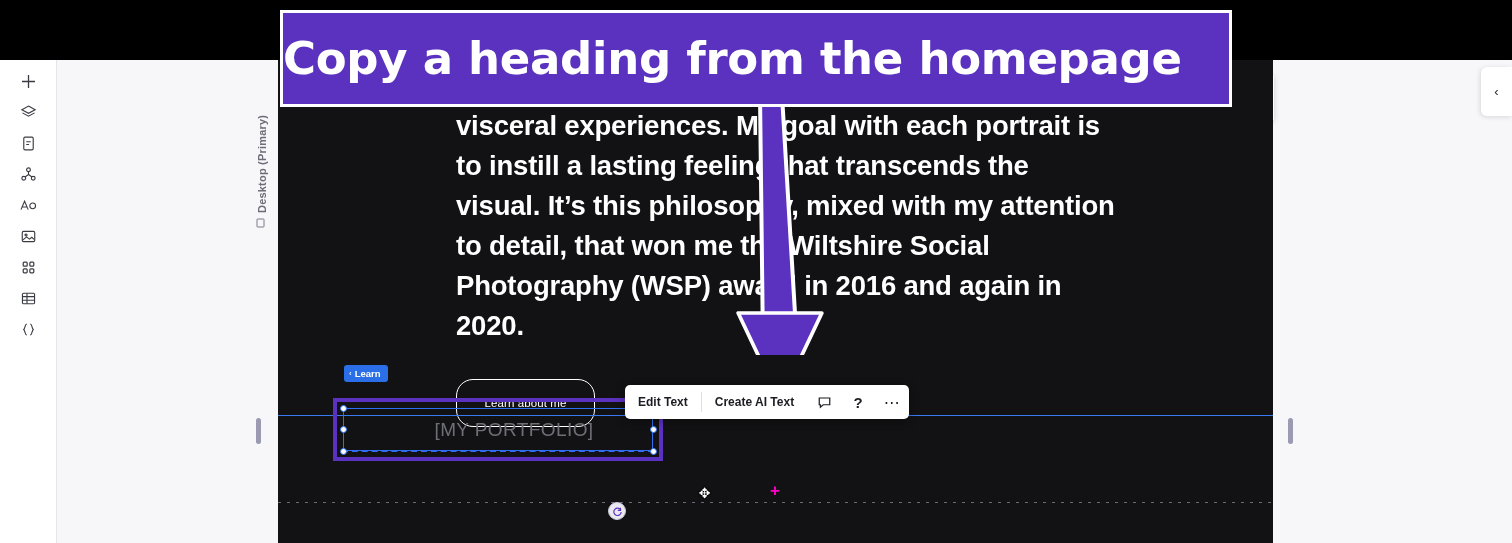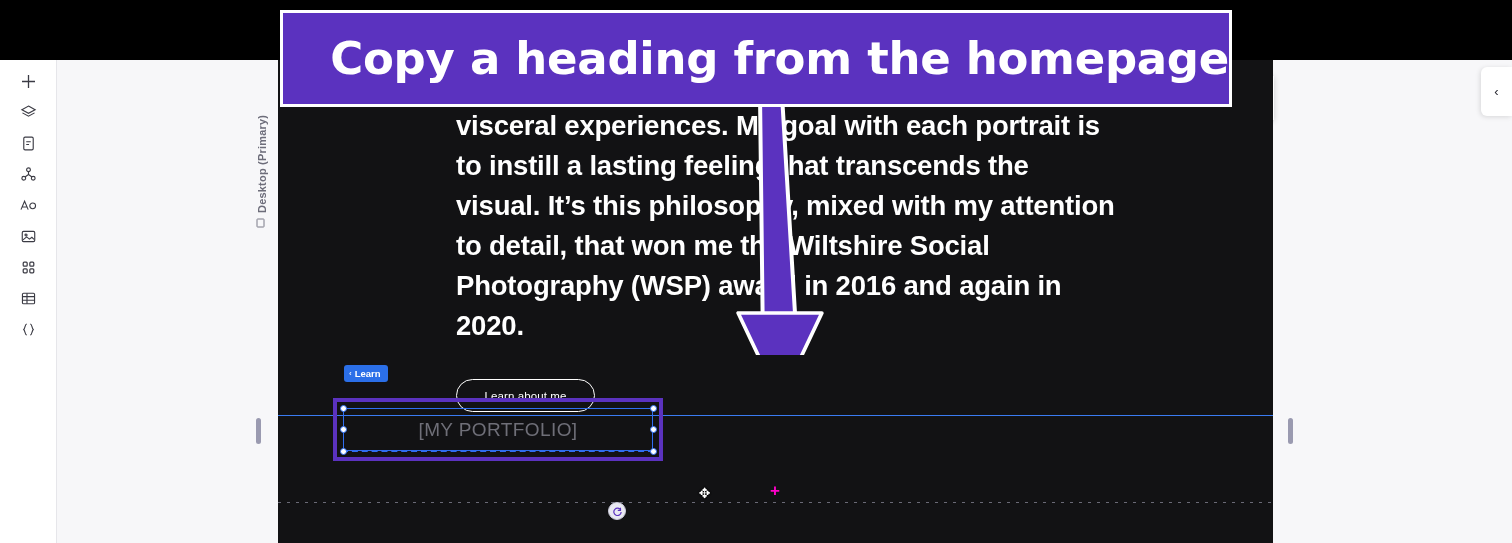--- a/index.html
+++ b/index.html
@@ -50,21 +50,21 @@
 
   
   .hero-copy {
     position: absolute; left: 178px; top: 46px; width: 660px;
     color: #ffffff; font-size: 27.5px; line-height: 40px;
     font-weight: 600; letter-spacing: -.2px;
   }
 
   .learn-btn {
     position: absolute; left: 178px; top: 319px;
-    width: 139px; height: 33px; border: 1.4px solid #ffffff; border-radius: 17px;
+    width: 139px; height: 48px; border: 1.4px solid #ffffff; border-radius: 17px;
     color: #fff; font-size: 11.5px; display: flex; align-items: center; justify-content: center;
     background: transparent; cursor: pointer; letter-spacing: .1px;
   }
 
   .section-divider {
     position: absolute; left: 0; top: 355px; width: 995px; height: 0;
     border-top: 1.6px solid #3a7bf2;
   }
 
   
@@ -108,21 +108,21 @@
     position: absolute; width: 7px; height: 7px; border-radius: 50%;
     background: #ffffff; border: 1.2px solid #2f6ef0;
   }
   .rotate-hdl {
     position: absolute; left: 608px; top: 502px; width: 18px; height: 18px;
     border-radius: 50%; background: #e9e9f2; border: 1px solid #c9c9d8;
     display: flex; align-items: center; justify-content: center;
     color: #5b32bf; font-size: 11px; cursor: grab;
   }
   .sel-text {
-    position: absolute; left: 343px; top: 408px; width: 310px; height: 43px;
+    position: absolute; left: 359px; top: 408px; width: 310px; height: 43px;
     display: flex; align-items: center; justify-content: center;
     color: #6f6f78; font-size: 19px; letter-spacing: .4px; font-weight: 400;
   }
   .move-cursor {
     position: absolute; left: 696px; top: 485px; width: 17px; height: 17px;
     color: #fff; font-size: 14px; line-height: 17px; text-align: center;
     text-shadow: 0 0 2px #000, 0 0 2px #000;
   }
   .plus-cursor {
     position: absolute; left: 770px; top: 482px;
@@ -160,21 +160,21 @@
   }
   .white-card {
     position: absolute; left: 1175px; top: 76px; width: 99px; height: 44px;
     background: #fff; box-shadow: 0 1px 6px rgba(0,0,0,.18);
   }
 
   
   .anno-banner {
     position: absolute; left: 280px; top: 10px; width: 952px; height: 97px;
     background: #5b32bf; border: 3px solid #ffffff; z-index: 60;
-    display: flex; align-items: center; justify-content: flex-end;
+    display: flex; align-items: center; justify-content: flex-start;
   }
   .anno-banner span {
     color: #fff; font-size: 45px; font-weight: 700; letter-spacing: -.3px;
     font-family: "DejaVu Sans", sans-serif;
   }
   .anno-arrow { position: absolute; left: 735px; top: 95px; z-index: 55; }
 </style>
 </head>
 <body>
 
@@ -300,20 +300,36 @@
   <div class="rotate-hdl">
     <svg width="11" height="11" viewBox="0 0 12 12" fill="none" stroke="currentColor" stroke-width="1.3">
         <path d="M9.6 4.6A4 4 0 1 0 10 6.6"></path>
         <path d="M9.2 1.8v2.9h-2.9"></path>
       </svg>
   </div>
 
   <div class="move-cursor">✥</div>
   <div class="plus-cursor">+</div>
 
+  <div class="float-toolbar">
+    <div class="ft-btn">Edit Text</div>
+    <div class="ft-sep"></div>
+    <div class="ft-btn">Create AI Text</div>
+    <div class="ft-ico">
+      <svg width="15" height="15" viewBox="0 0 16 16" fill="none" stroke="currentColor" stroke-width="1.3">
+          <path d="M2.4 3.2h11.2v7.2H6.6l-3 2.6v-2.6H2.4z"></path>
+        </svg>
+    </div>
+    <div class="ft-ico" style="font-size:15px;font-weight:600;">
+      <span>?</span>
+    </div>
+    <div class="ft-ico" style="font-size:16px;letter-spacing:1px;">
+      <span>⋯</span>
+    </div>
+  </div>
 
   <div class="collapse-btn">
     <span>‹</span>
   </div>
 
   <svg class="anno-arrow" width="130" height="260" viewBox="0 0 130 260">
     <g stroke="#ffffff" stroke-width="4" stroke-linejoin="round" fill="#5b32bf">
       <path d="M25 0 L47 0 L62 252 L28 252 Z"></path>
       <path d="M12 243 L102 243 L57 338 Z" transform="translate(-8,-8) scale(0.93)"></path>
     </g>

